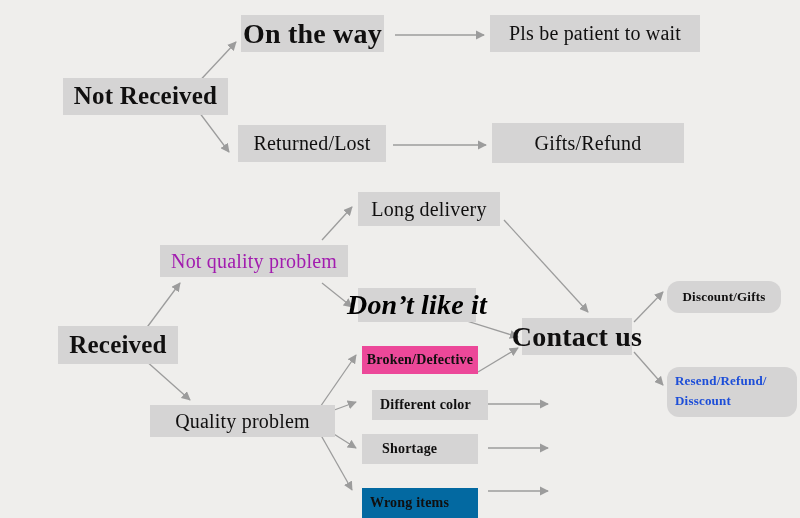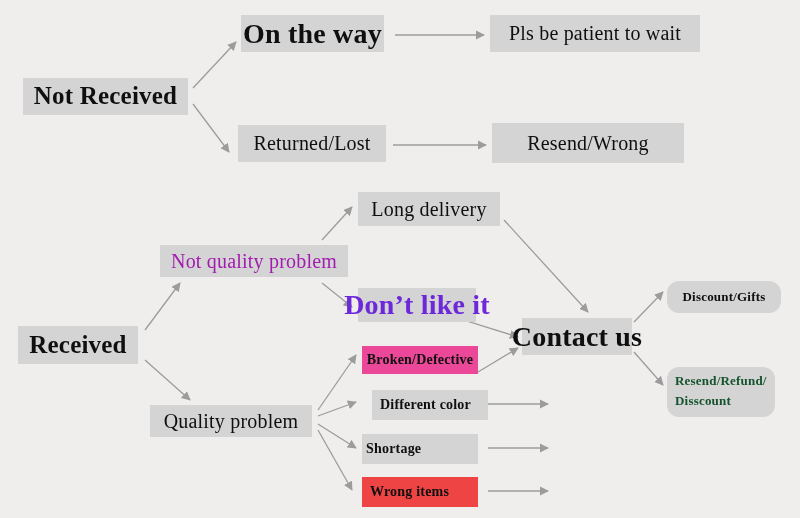--- a/index.html
+++ b/index.html
@@ -39,21 +39,21 @@
     letter-spacing: 0.2px;
   }
   .node.center { justify-content: center; }
   .node.left   { justify-content: flex-start; }
   .node.multiline {
     display: block;
     white-space: normal;
     line-height: 1.55;
   }
   
-  .t-xl { font-size: 25px; font-weight: 700; }
+  .t-xl { font-size: 25px; font-weight: 700; margin-left: 40px; }
   .t-lg { font-size: 28px; font-weight: 700; }
   .t-md { font-size: 20px; font-weight: 400; }
   .t-sm { font-size: 14px; font-weight: 700; }
   .t-xs { font-size: 13px; font-weight: 700; border-radius: 12px; }
 </style>
 </head>
 <body style="background: rgb(239, 238, 236);">
 
 <div id="canvas" style="background: rgb(239, 238, 236);">
 
@@ -85,31 +85,31 @@
         <line x1="634" y1="322" x2="663" y2="292" stroke="#9c9c9c" stroke-width="1.3" marker-end="url(#ah)"></line>
         <line x1="634" y1="352" x2="663" y2="385" stroke="#9c9c9c" stroke-width="1.3" marker-end="url(#ah)"></line>
       </g>
   </svg>
 
   <div id="node-group">
       <div class="node t-xl center" style="left: 23px; top: 78px; width: 165px; height: 37px; background: rgb(213, 212, 212); color: rgb(16, 15, 15);">Not Received</div>
       <div class="node t-lg center" style="left: 241px; top: 15px; width: 143px; height: 37px; background: rgb(213, 212, 212); color: rgb(16, 15, 15);">On the way</div>
       <div class="node t-md center" style="left: 490px; top: 15px; width: 210px; height: 37px; background: rgb(213, 212, 212); color: rgb(16, 15, 15);">Pls be patient to wait</div>
       <div class="node t-md center" style="left: 238px; top: 125px; width: 148px; height: 37px; background: rgb(213, 212, 212); color: rgb(16, 15, 15);">Returned/Lost</div>
-      <div class="node t-md center" style="left: 492px; top: 123px; width: 192px; height: 40px; background: rgb(213, 212, 212); color: rgb(16, 15, 15);">Resend/Wrong</div>
+      <div class="node t-md center" style="left: 492px; top: 123px; width: 192px; height: 40px; background: rgb(213, 212, 212); color: rgb(16, 15, 15);">Gifts/Refund</div>
       <div class="node t-xl center" style="left: 18px; top: 326px; width: 120px; height: 38px; background: rgb(213, 212, 212); color: rgb(16, 15, 15);">Received</div>
       <div class="node t-md center" style="left: 160px; top: 245px; width: 188px; height: 32px; background: rgb(213, 212, 212); color: #a21caf;">Not quality problem</div>
-      <div class="node t-md center" style="left: 150px; top: 405px; width: 162px; height: 32px; background: rgb(213, 212, 212); color: rgb(16, 15, 15);">Quality problem</div>
+      <div class="node t-md center" style="left: 150px; top: 405px; width: 185px; height: 32px; background: rgb(213, 212, 212); color: rgb(16, 15, 15);">Quality problem</div>
       <div class="node t-md center" style="left: 358px; top: 192px; width: 142px; height: 34px; background: rgb(213, 212, 212); color: rgb(16, 15, 15);">Long delivery</div>
-      <div class="node t-lg center" style="left: 358px; top: 288px; width: 118px; height: 34px; background: rgb(213, 212, 212); color: #6d28d9;">Don’t like it</div>
+      <div class="node t-lg center" style="left: 358px; top: 288px; width: 118px; height: 34px; background: rgb(213, 212, 212); color: #000000; font-style: italic;">Don’t like it</div>
       <div class="node t-sm center" style="left: 362px; top: 346px; width: 116px; height: 28px; background: #ec4899; color: rgb(16, 15, 15);">Broken/Defective</div>
       <div class="node t-sm left" style="padding-left: 8px; left: 362px; top: 390px; width: 116px; height: 30px; background: rgb(213, 212, 212); color: rgb(16, 15, 15); margin-left: 10px;">Different color</div>
-      <div class="node t-sm left" style="padding-left: 4px; left: 362px; top: 434px; width: 116px; height: 30px; background: rgb(213, 212, 212); color: rgb(16, 15, 15);">Shortage</div>
-      <div class="node t-sm left" style="padding-left: 8px; left: 362px; top: 477px; width: 116px; height: 30px; background: #ef4444; color: rgb(16, 15, 15);">Wrong items</div>
+      <div class="node t-sm left" style="padding-left: 20px; left: 362px; top: 434px; width: 116px; height: 30px; background: rgb(213, 212, 212); color: rgb(16, 15, 15);">Shortage</div>
+      <div class="node t-sm left" style="padding-left: 8px; left: 362px; top: 488px; width: 116px; height: 30px; background: #0369a1; color: rgb(16, 15, 15);">Wrong items</div>
       <div class="node t-lg center" style="left: 522px; top: 318px; width: 110px; height: 37px; background: rgb(213, 212, 212); color: rgb(16, 15, 15);">Contact us</div>
       <div class="node t-xs center" style="left: 667px; top: 281px; width: 114px; height: 32px; background: rgb(213, 212, 212); color: rgb(16, 15, 15);">Discount/Gifts</div>
-      <div class="node multiline t-xs" style="padding: 4px 0px 0px 8px; left: 667px; top: 367px; width: 108px; height: 50px; background: rgb(213, 212, 212); color: #14532d;">
+      <div class="node multiline t-xs" style="padding: 4px 0px 0px 8px; left: 667px; top: 367px; width: 130px; height: 50px; background: rgb(213, 212, 212); color: #1d4ed8;">
         <div>Resend/Refund/</div>
         <div>Disscount</div>
       </div>
     </div>
 
 </div>
 
 </body></html>

